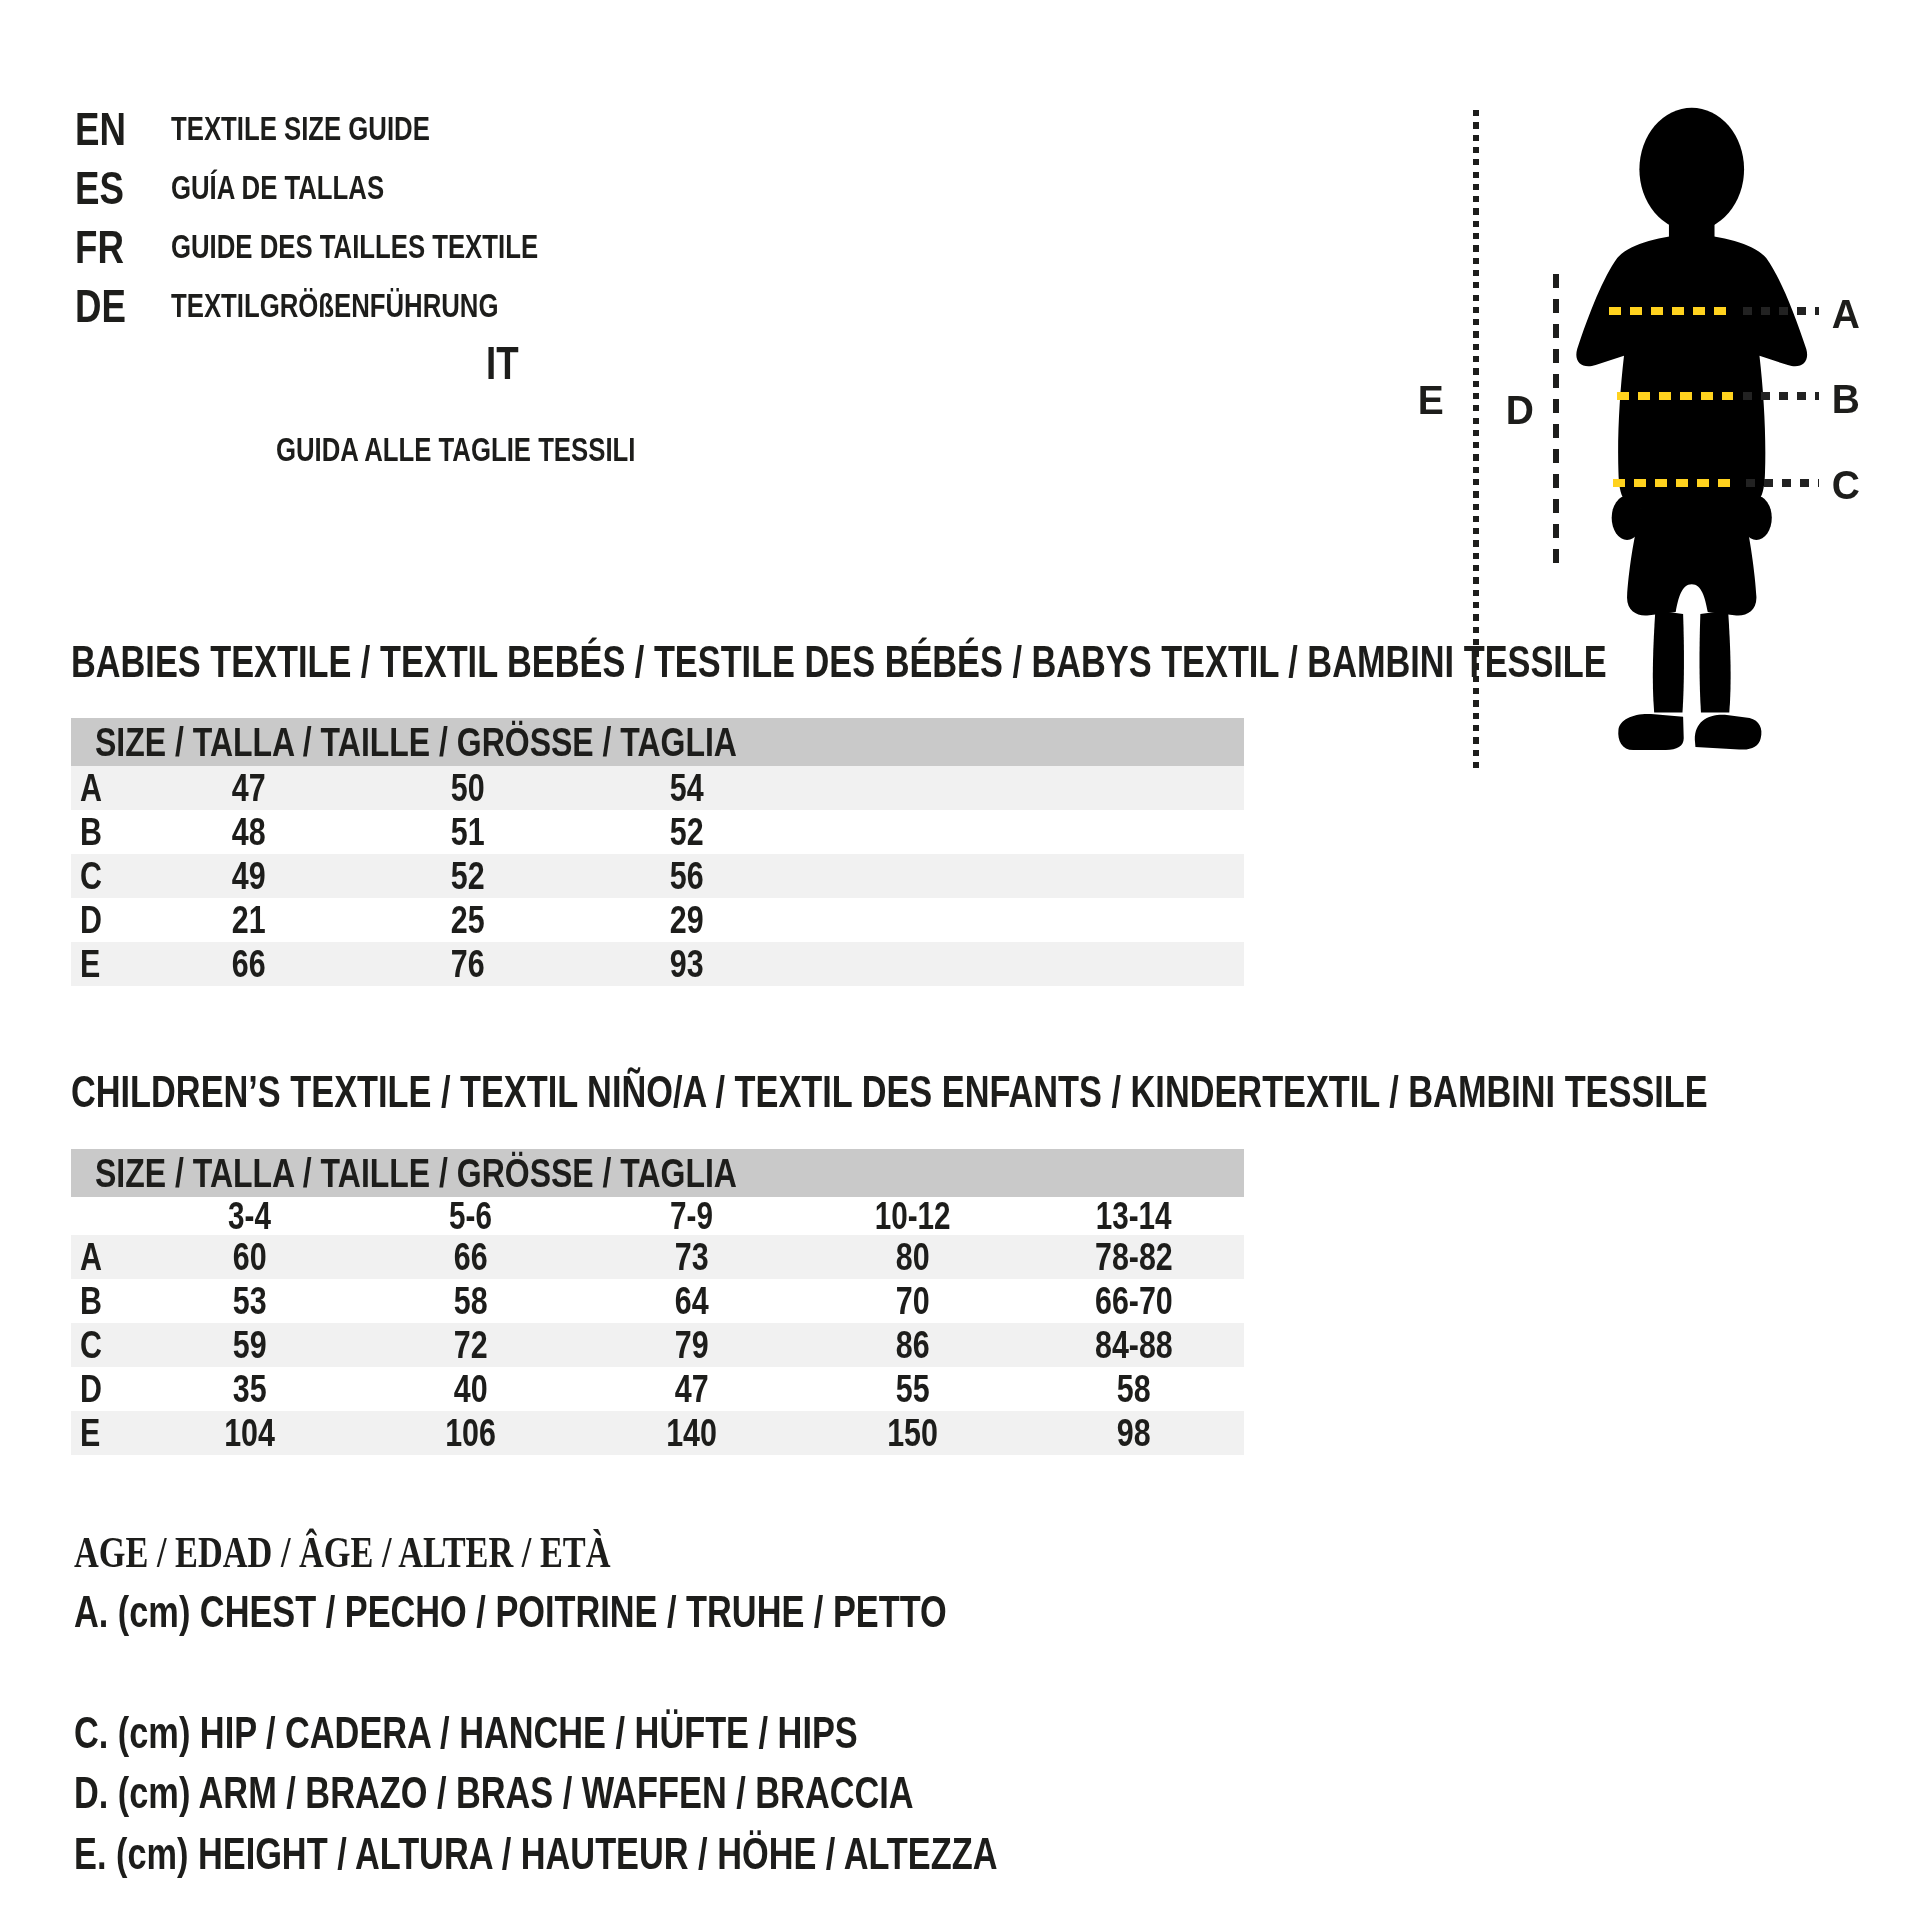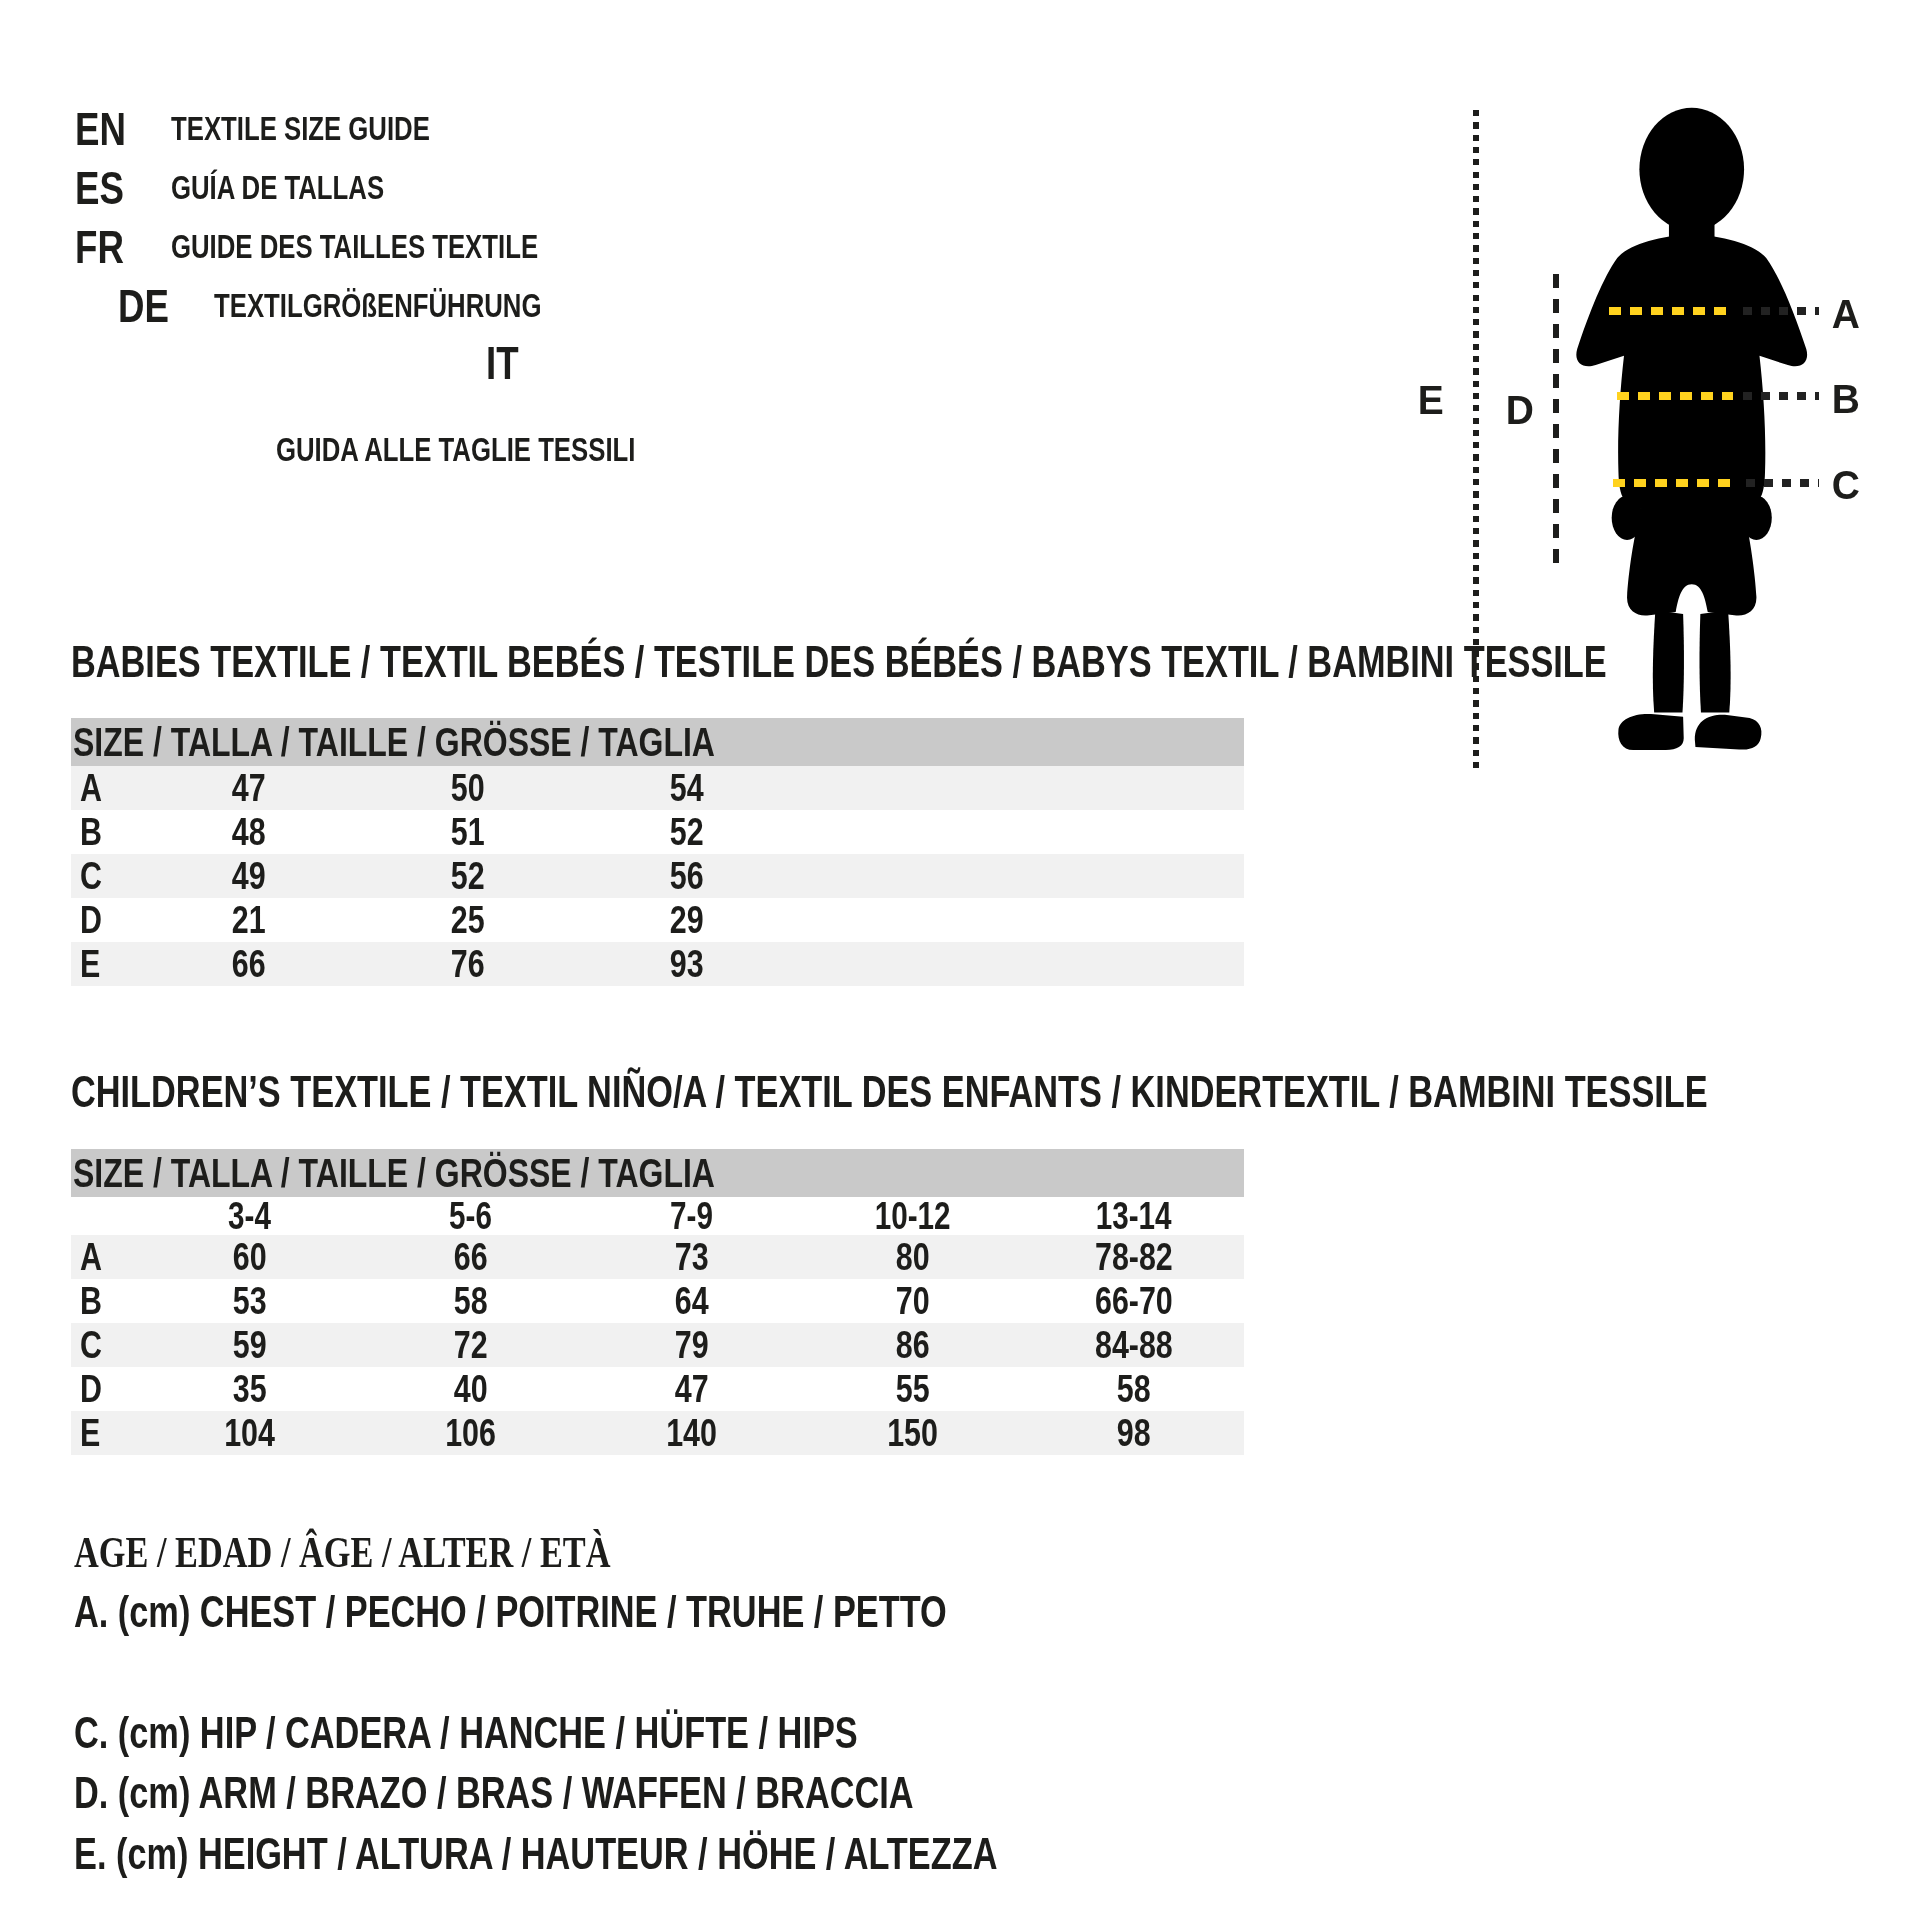--- a/index.html
+++ b/index.html
@@ -19,21 +19,21 @@
   
   .lang-row{left:75px;width:863px;height:59px;display:flex;align-items:center;}
   .lang-code{flex:0 0 96px;font-size:47px;}
   .lang-label{font-size:33px;}
 
   
   .section-title{left:71px;height:44px;font-size:44px;line-height:44px;}
 
   
   .size-table{left:71px;width:1173px;}
-  .bar{height:48px;background:#c9c9c9;display:flex;align-items:center;padding-left:2px;box-sizing:border-box;font-size:41px;}
+  .bar{height:48px;background:#c9c9c9;display:flex;align-items:center;padding-left:24px;box-sizing:border-box;font-size:41px;}
   .cols-row{height:38px;display:flex;align-items:center;font-size:38px;}
   .data-row{height:44px;display:flex;align-items:center;font-size:39px;}
   .data-row.alt{background:#f1f1f1;}
   .rl{flex:0 0 68px;padding-left:8.6px;box-sizing:border-box;}
   .c3{flex:0 0 219px;text-align:center;display:flex;justify-content:center;align-items:center;}
   .c5{flex:0 0 221px;text-align:center;display:flex;justify-content:center;align-items:center;}
 
   
   .legend-row{left:74px;width:1232px;height:60px;display:flex;align-items:center;font-size:44px;}
 
@@ -68,21 +68,21 @@
     <span class="lang-label"><span class="cond">TEXTILE SIZE GUIDE</span></span>
   </div>
   <div class="abs lang-row" style="top:158px;">
     <span class="lang-code"><span class="cond">ES</span></span>
     <span class="lang-label"><span class="cond">GUÍA DE TALLAS</span></span>
   </div>
   <div class="abs lang-row" style="top:217px;">
     <span class="lang-code"><span class="cond">FR</span></span>
     <span class="lang-label"><span class="cond">GUIDE DES TAILLES TEXTILE</span></span>
   </div>
-  <div class="abs lang-row" style="top:276px;margin-left:43px;">
+  <div class="abs lang-row" style="top:276px;">
     <span class="lang-code"><span class="cond">DE</span></span>
     <span class="lang-label"><span class="cond">TEXTILGRÖßENFÜHRUNG</span></span>
   </div>
   <div class="abs lang-row" style="top:335px;flex-direction:column;">
     <span class="lang-code"><span class="cond">IT</span></span>
     <span class="lang-label"><span class="cond">GUIDA ALLE TAGLIE TESSILI</span></span>
   </div>
 
   <div class="abs vline-dotted" style="left:1473px;top:110px;height:658px;"></div>
   <div class="abs vline-dashed" style="left:1553px;top:274px;height:299px;"></div>

